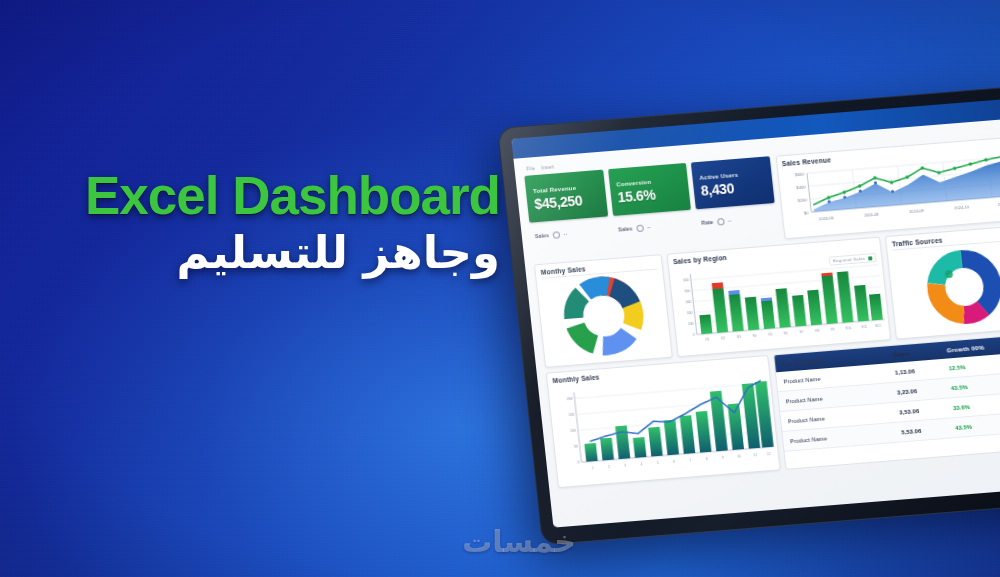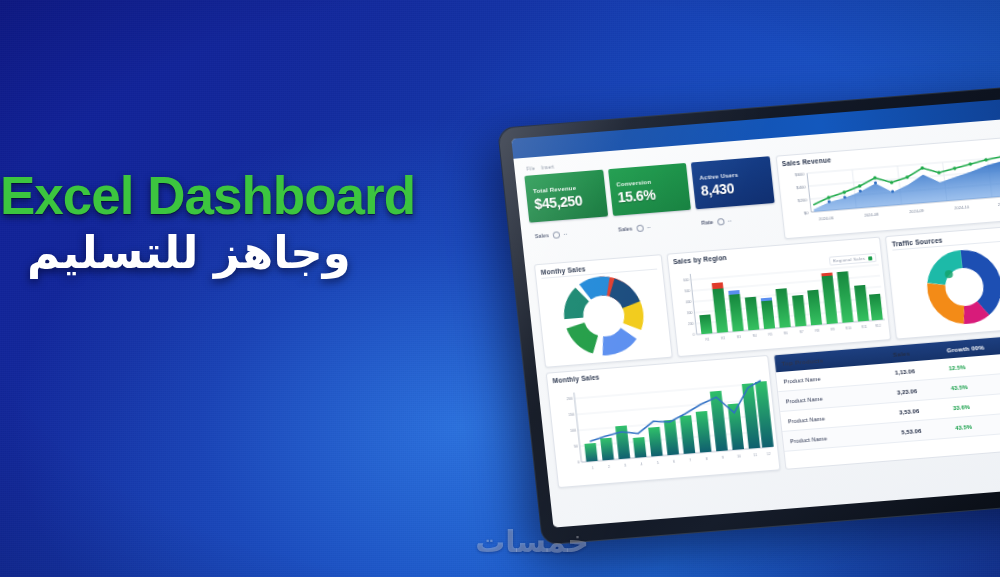--- a/index.html
+++ b/index.html
@@ -23,35 +23,35 @@
     background-image:
       repeating-linear-gradient(0deg,rgba(255,255,255,.07) 0 1px,rgba(0,0,0,.07) 1px 2px),
       repeating-linear-gradient(90deg,rgba(255,255,255,.06) 0 1px,rgba(0,0,0,.06) 1px 2px);
   }
   #bgvig{
     position:absolute;inset:0;
     background:radial-gradient(ellipse 110% 110% at 50% 50%,rgba(0,0,0,0) 46%,rgba(0,0,20,.42) 100%);
   }
 
   
-  #headline{position:absolute;left:0;top:168px;width:500px;text-align:left;z-index:40;}
+  #headline{position:absolute;left:0;top:168px;width:500px;text-align:right;z-index:40;}
   .h-main{
     font-size:53px;font-weight:bold;color:#3cc53f;letter-spacing:-1px;
     text-shadow:0 3px 7px rgba(0,0,20,.55),0 1px 0 rgba(0,0,0,.4);
     line-height:1.05;
   }
   .h-ar{
     direction:rtl;color:#ffffff;font-weight:bold;font-size:50px;line-height:1.28;
     text-shadow:0 3px 8px rgba(0,0,30,.6);
     font-family:"DejaVu Sans","Liberation Sans",sans-serif;
   }
   .h-ar2{font-size:45px;margin-left:27px;}
 
   #watermark{
-    position:absolute;left:402px;top:524px;width:260px;text-align:center;z-index:45;
+    position:absolute;left:389px;top:524px;width:260px;text-align:center;z-index:45;
     direction:rtl;font-size:30px;font-weight:bold;color:rgba(255,255,255,.30);
     font-family:"DejaVu Sans","Liberation Sans",sans-serif;
     text-shadow:0 1px 3px rgba(0,0,40,.3);
   }
 
   
   #tablet-wrap{
     position:absolute;left:497px;top:128px;width:540px;height:420px;z-index:30;
     transform:rotate(-6.2deg) skewY(1.6deg);
     transform-origin:left top;

